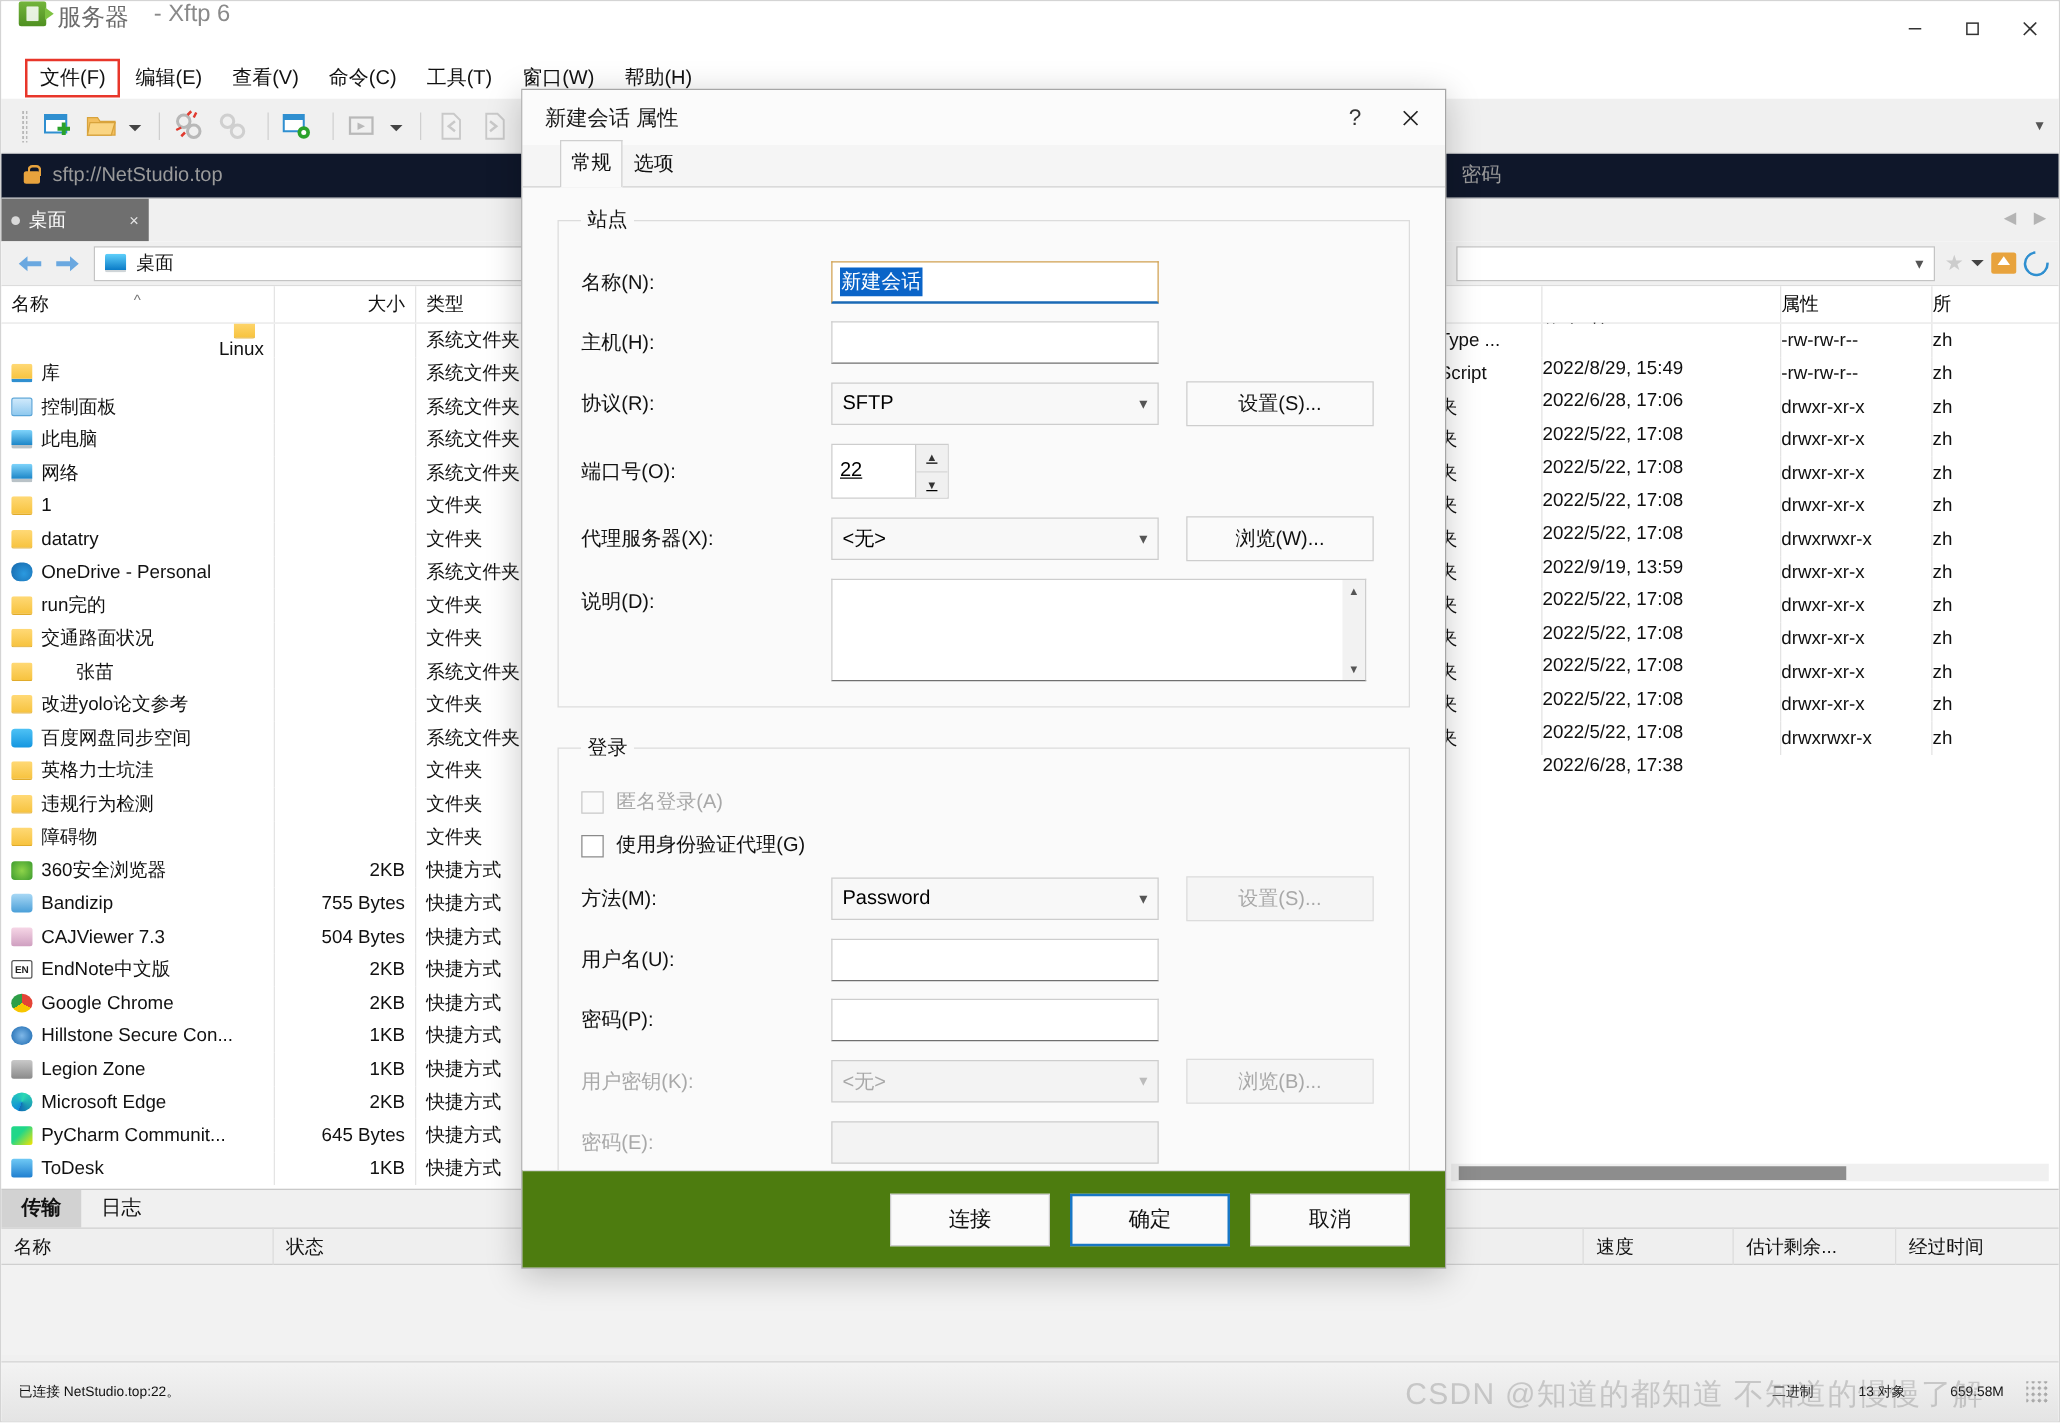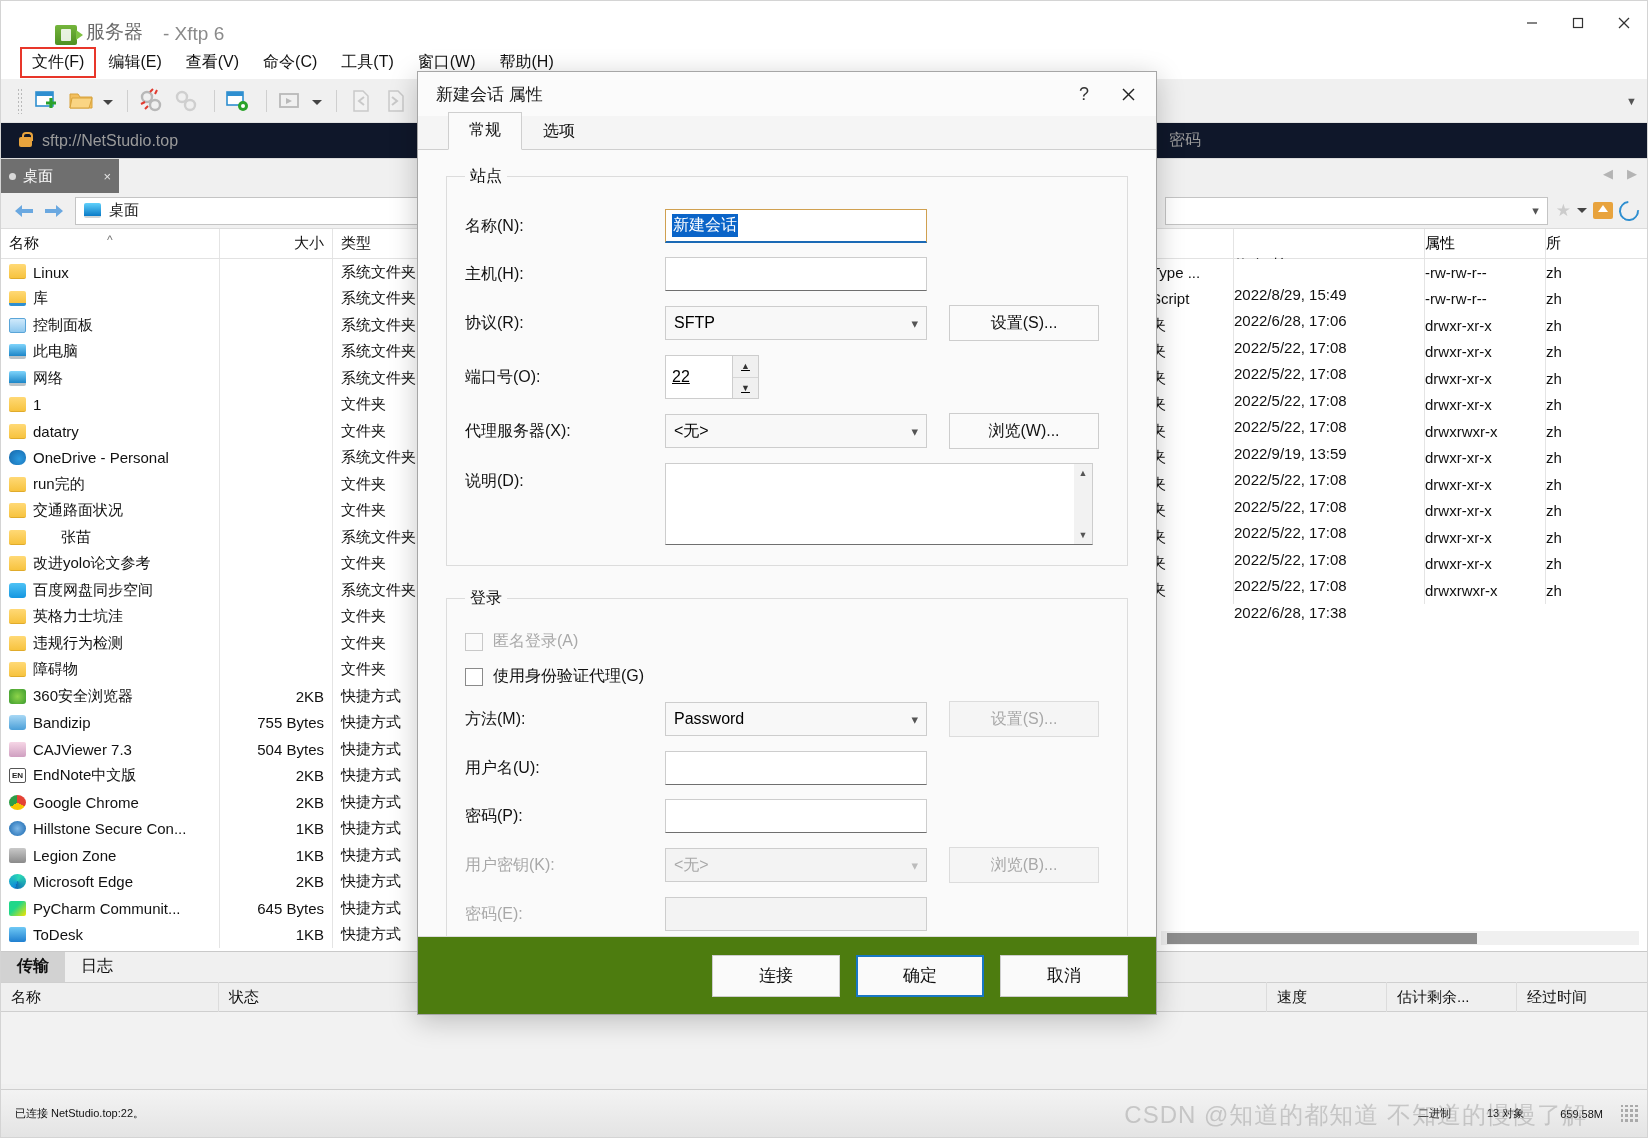--- a/index.html
+++ b/index.html
@@ -17,21 +17,21 @@
     width: 1648px; height: 1138px;
     background: #ffffff;
     border: 1px solid #d4d4d4;
     overflow: hidden;
   }
 
   
   .titlebar {
     position: absolute; top: 0; left: 0; right: 0; height: 44px;
     background: #ffffff;
-    display: flex; align-items: flex-end; padding-left: 40px;
+    display: flex; align-items: flex-start;
   }
   .title-icon {
     width: 22px; height: 20px; margin-left: 14px; margin-right: 9px;
     background: linear-gradient(#74b53c, #4f9021);
     border-radius: 2px; position: relative;
     display: inline-block;
   }
   .title-icon:after {
     content: "";
     position: absolute; left: 6px; top: 4px; width: 10px; height: 12px;
@@ -240,21 +240,21 @@
     display: flex; flex-direction: column;
   }
   .dlg-title {
     height: 44px; background: #fbfbfb; display: flex; align-items: center;
     padding: 0 6px 0 18px; font-size: 17px; color: #1a1a1a;
   }
   .dlg-tbtn { width: 44px; height: 40px; display:flex;align-items:center;justify-content:center; color:#333; font-size: 18px; }
   .dlg-help { margin-left: auto; }
   .dlg-tabs { height: 34px; display: flex; align-items: flex-end; padding-left: 30px; background:#f5f5f5; }
   .dtab {
-    padding: 7px 20px 8px; font-size: 16px; color: #111;
+    padding: 7px 8px 8px; font-size: 16px; color: #111;
     border: 1px solid transparent; border-bottom: none; background: transparent;
   }
   .dtab.active { background: #fafafa; border-color: #cfcfcf; border-bottom: 1px solid #fafafa; position: relative; z-index: 2; }
   .dlg-body {
     flex: 1; background: #fafafa; border-top: 1px solid #cfcfcf; margin-top: -1px;
     padding: 16px 28px 0 28px; overflow: hidden;
   }
   fieldset.grp {
     border: 1px solid #dcdcdc; margin: 0 0 22px 0; padding: 8px 18px 20px 18px;
   }
@@ -464,21 +464,21 @@
           <span>名称</span>
           <span class="sortmark">^</span>
         </div>
         <div class="colsep"></div>
         <div class="col c-size">大小</div>
         <div class="colsep"></div>
         <div class="col c-type">类型</div>
       </div>
       <div class="filelist" id="local-rows">
           <div class="filerow">
-            <div class="col c-name" style="display: flex; align-items: flex-start;">
+            <div class="col c-name" style="display: flex; align-items: flex-end; flex-direction: column;">
               <span class="ficon f-folder"></span>
               <span>Linux</span>
             </div>
             <div class="colsep"></div>
             <div class="col c-size"></div>
             <div class="colsep"></div>
             <div class="col c-type">系统文件夹</div>
           </div>
           <div class="filerow">
             <div class="col c-name" style="display: flex; align-items: center;">

